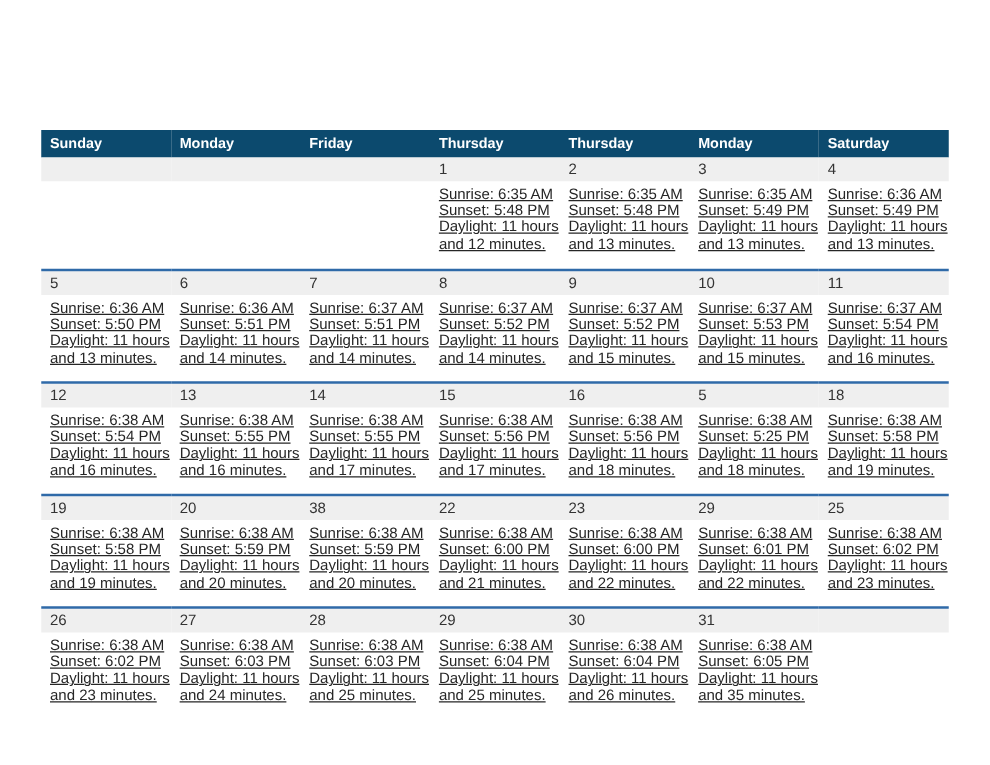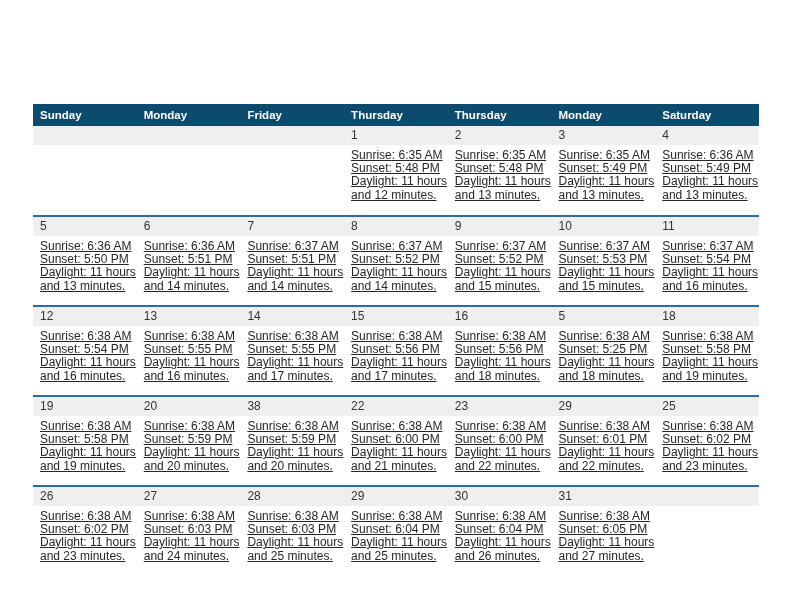--- a/index.html
+++ b/index.html
@@ -518,21 +518,21 @@
               </div>
             </div>
           </td>
           <td>
             <div class="cell">
               <div class="daynum">31</div>
               <div class="info">
                 <div>Sunrise: 6:38 AM</div>
                 <div>Sunset: 6:05 PM</div>
                 <div>Daylight: 11 hours</div>
-                <div>and 27 minutes.</div>
+                <div>and 35 minutes.</div>
               </div>
             </div>
           </td>
           <td>
             <div class="cell">
               <div class="daynum empty"></div>
             </div>
           </td>
         </tr>
       </tbody>

